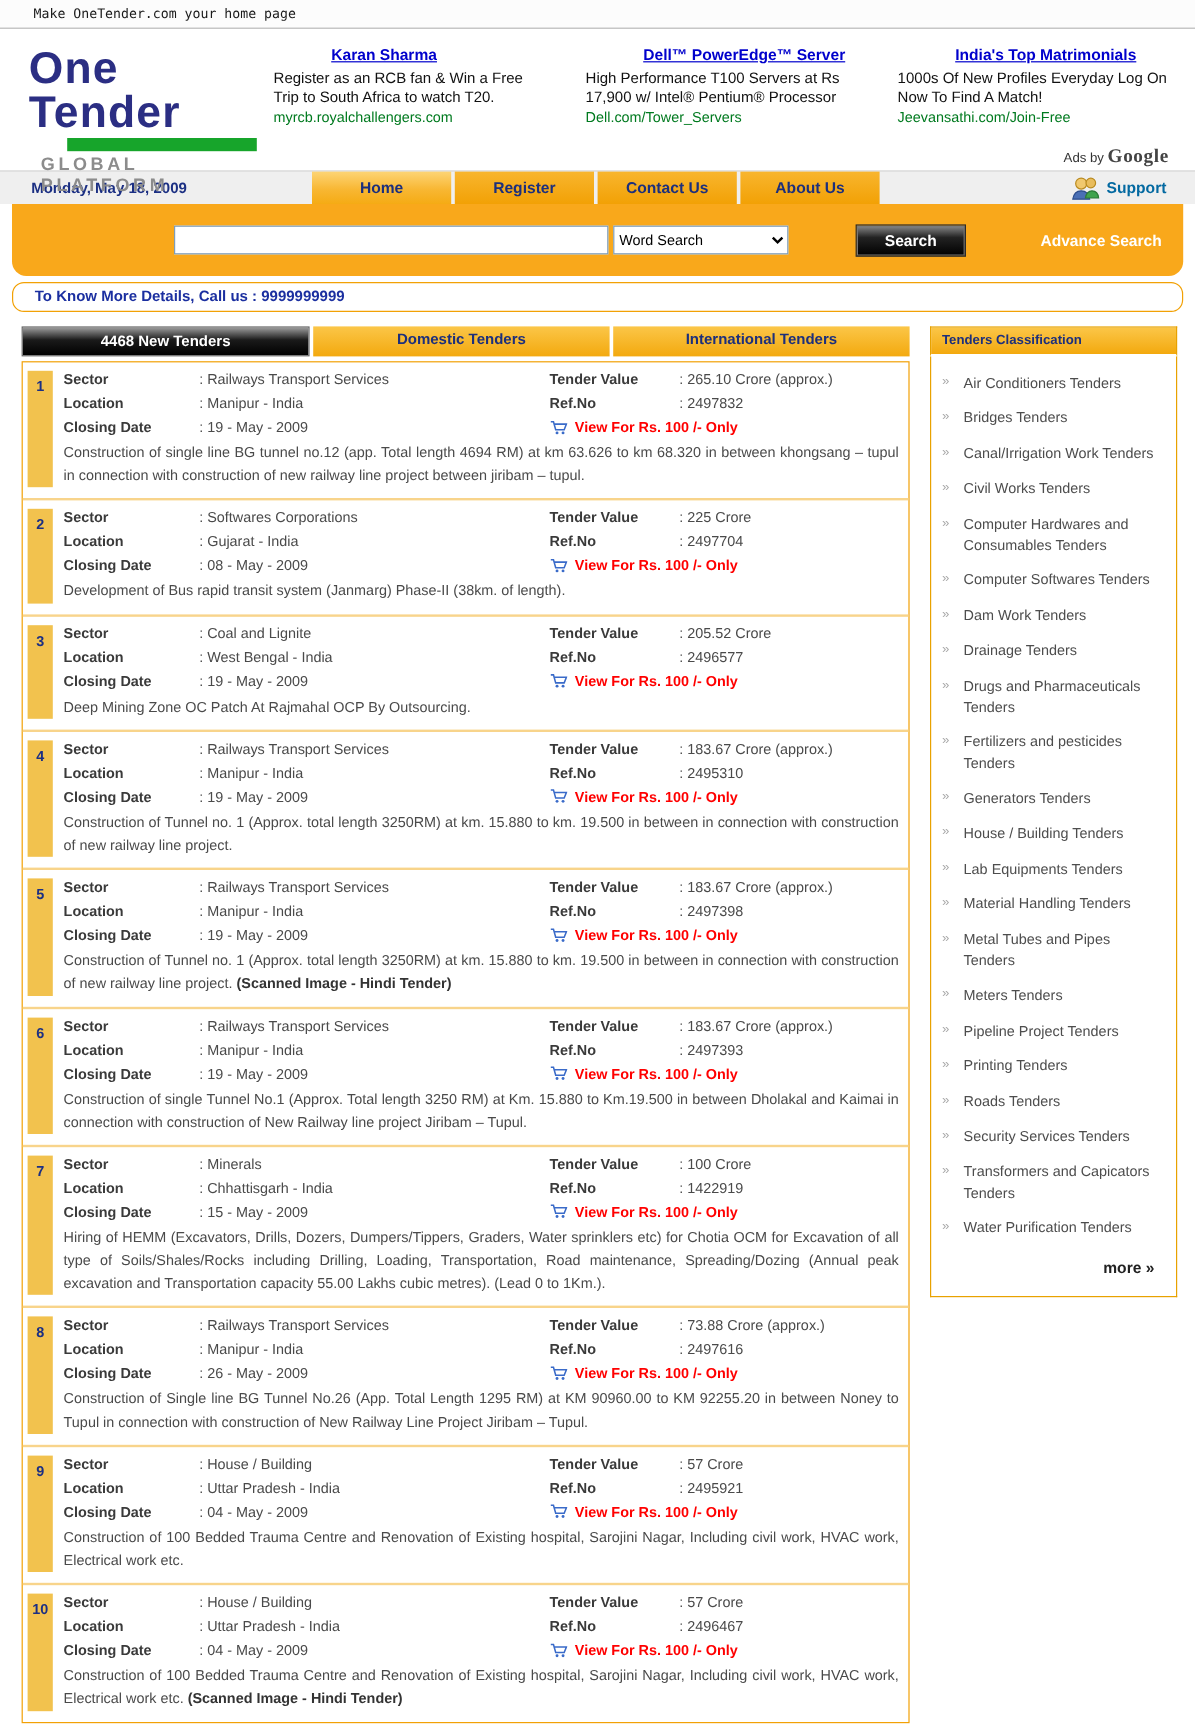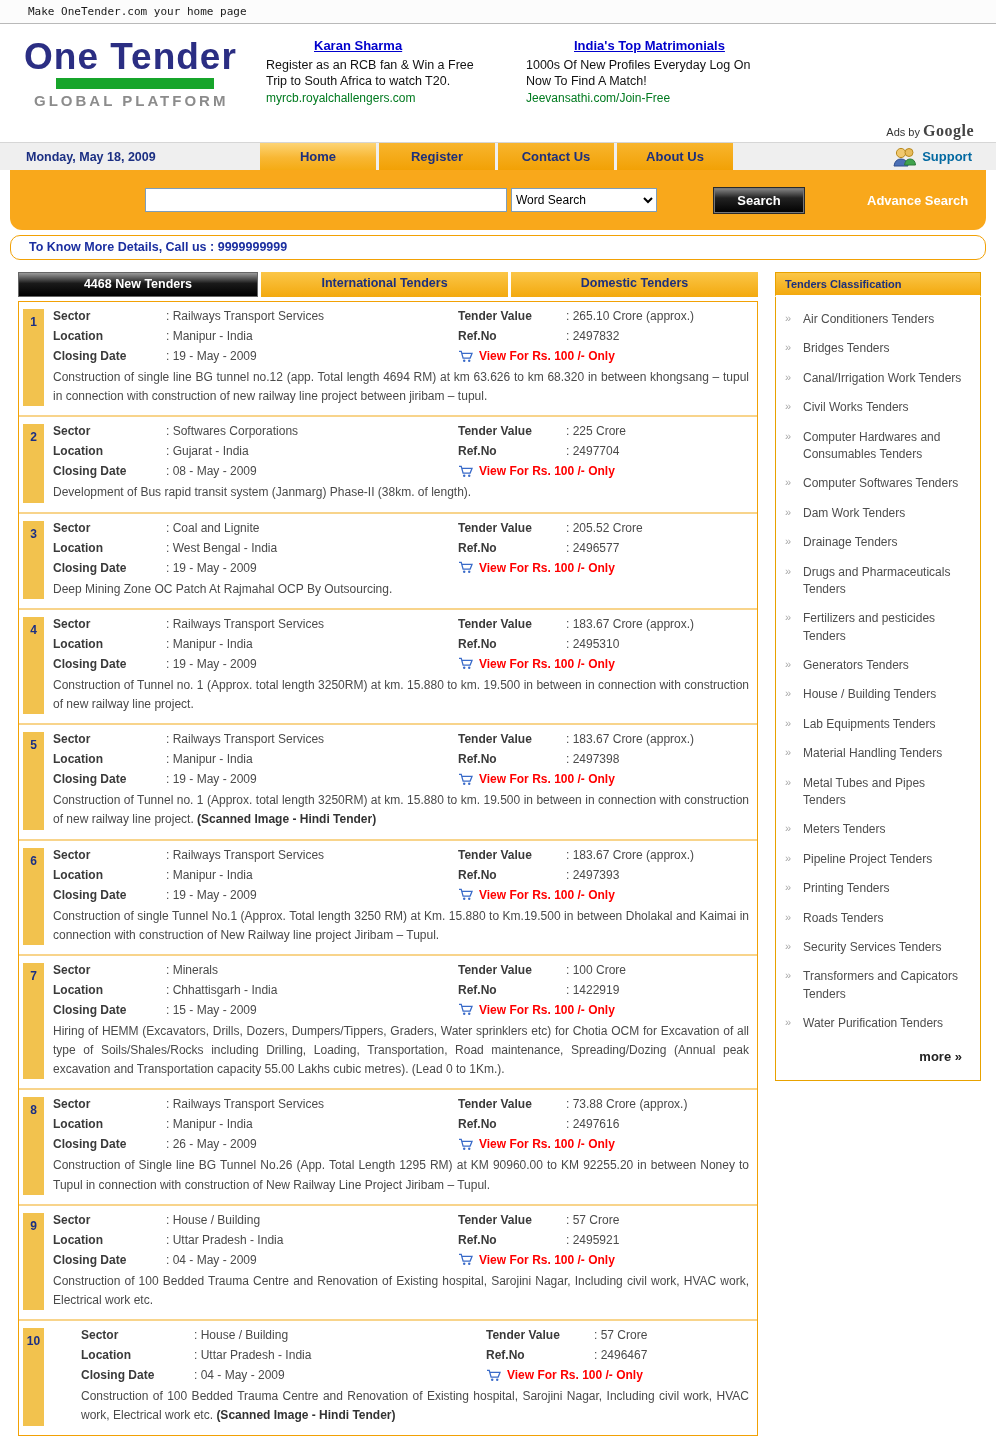--- a/index.html
+++ b/index.html
@@ -69,21 +69,21 @@
     width: 240px; line-height: 23px; text-align: center; color: #fff; font-weight: bold;
     background: linear-gradient(#9A9A9A, #1A1A1A 45%, #000);
     border: 1px solid #666; font-size: 12.5px; cursor: pointer;
   }
   .orange-tab {
     flex: 1; line-height: 23px; text-align: center; color: #1C2F7C; font-weight: bold;
     background: linear-gradient(#FBC648, #F3A90E); font-size: 12.5px; cursor: pointer;
   }
   .tender-list { border: 1px solid #F2A105; background: #fff; }
   .tender-item { display: flex; border-bottom: 2px solid #F8D48B; padding: 7px 6px 9px 4px; }
-  .tender-item:last-child { border-bottom: none; gap: 28px; }
+  .tender-item:last-child { border-bottom: none; }
   .num-strip {
     width: 21px; background: #F2C24E; color: #1B2F83; font-weight: bold;
     text-align: center; padding-top: 6px; margin-right: 9px; align-self: stretch; font-size: 12px;
   }
   .tender-body { flex: 1; min-width: 0; }
   .t-fields { display: grid; grid-template-columns: 113px 292px 108px auto; row-gap: 6px; margin-bottom: 5px; }
   .lbl { font-weight: bold; color: #3A3A3A; }
   .val { color: #4A4A4A; }
   .val::before { content: ": "; }
   .view-link { grid-column: 3 / 5; color: #FF0000; font-weight: bold; display: flex; gap: 6px; align-items: center; cursor: pointer; }
@@ -115,20 +115,25 @@
     <div class="logo-bar"></div>
     <div class="logo-sub">GLOBAL PLATFORM</div>
   </div>
   <div class="ads">
     <div class="ad">
       <span class="ad-title">Karan Sharma</span>
       <div class="ad-body">Register as an RCB fan &amp; Win a Free Trip to South Africa to watch T20.</div>
       <div class="ad-url">myrcb.royalchallengers.com</div>
     </div>
     <div class="ad">
+      <span class="ad-title">Dell™ PowerEdge™ Server</span>
+      <div class="ad-body">High Performance T100 Servers at Rs 17,900 w/ Intel® Pentium® Processor</div>
+      <div class="ad-url">Dell.com/Tower_Servers</div>
+    </div>
+    <div class="ad">
       <span class="ad-title">India's Top Matrimonials</span>
       <div class="ad-body">1000s Of New Profiles Everyday Log On Now To Find A Match!</div>
       <div class="ad-url">Jeevansathi.com/Join-Free</div>
     </div>
   </div>
   <div class="ads-by"><span>Ads by </span><b>Google</b></div>
 </div>
 
 <div class="navrow">
   <div class="nav-date">Monday, May 18, 2009</div>
@@ -157,22 +162,22 @@
   <button class="search-btn">Search</button>
   <span class="advance">Advance Search</span>
 </div>
 
 <div class="infobar">To Know More Details, Call us : 9999999999</div>
 
 <div class="main">
   <div class="list-col">
     <div class="list-tabs">
       <div class="black-btn">4468 New Tenders</div>
+      <div class="orange-tab">Domestic Tenders</div>
       <div class="orange-tab">International Tenders</div>
-      <div class="orange-tab">Domestic Tenders</div>
     </div>
     <div class="tender-list">
   <div class="tender-item">
     <div class="num-strip">1</div>
     <div class="tender-body">
       <div class="t-fields">
         <span class="lbl">Sector</span>
         <span class="val">Railways Transport Services</span>
         <span class="lbl">Tender Value</span>
         <span class="val">265.10 Crore (approx.)</span>

